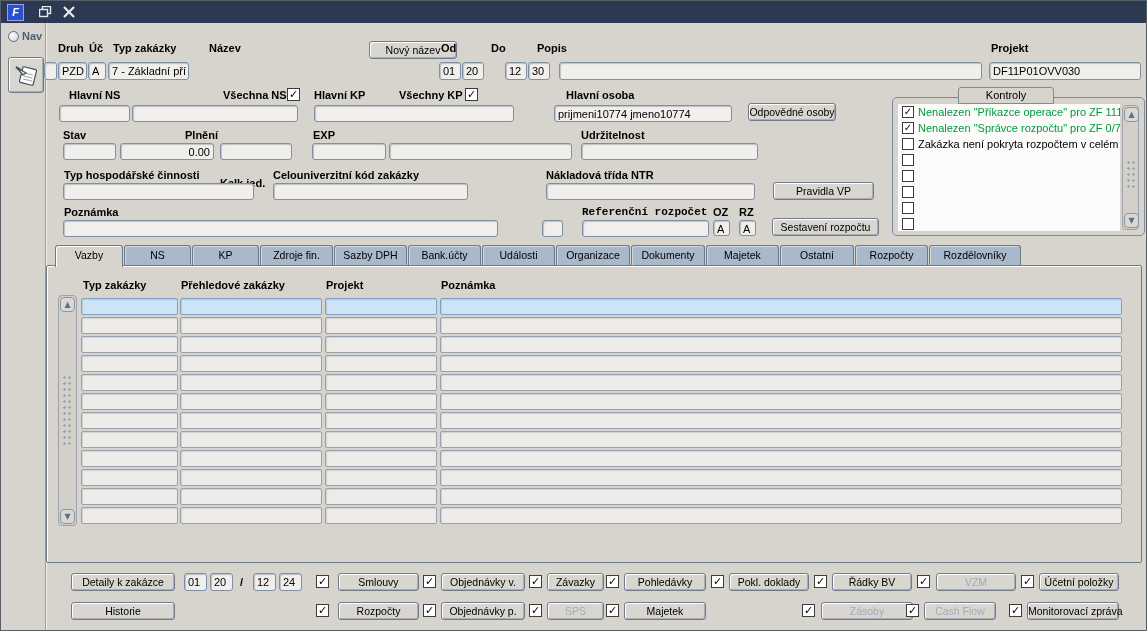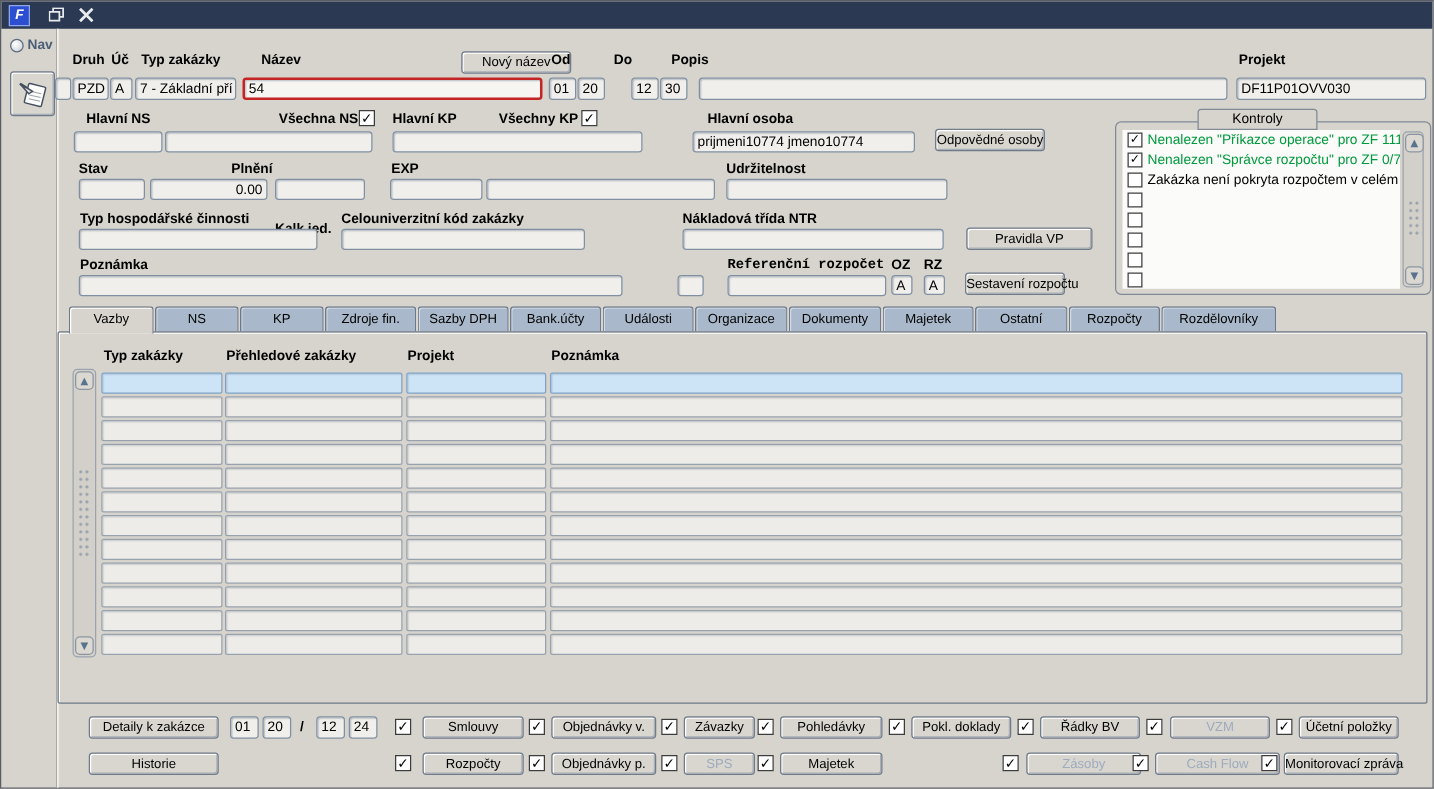--- a/index.html
+++ b/index.html
@@ -106,21 +106,20 @@
   <div class="btn" style="left:368px;top:40px;width:88px;">Nový název</div>
   <span class="lbl" style="left:440px;top:41px;">Od</span>
   <span class="lbl" style="left:490px;top:41px;">Do</span>
   <span class="lbl" style="left:536px;top:41px;">Popis</span>
   <span class="lbl" style="left:990px;top:41px;">Projekt</span>
 
   <div class="fld" style="left:43px;top:61px;width:13px;"></div>
   <div class="fld" style="left:57px;top:61px;width:29px;">PZD</div>
   <div class="fld" style="left:87px;top:61px;width:18px;">A</div>
   <div class="fld" style="left:107px;top:61px;width:81px;">7 - Základní pří</div>
-  <div class="fld err" style="left:193px;top:61px;width:240px;">54</div>
   <div class="fld" style="left:438px;top:61px;width:22px;">01</div>
   <div class="fld" style="left:461px;top:61px;width:22px;">20</div>
   <div class="fld" style="left:504px;top:61px;width:22px;">12</div>
   <div class="fld" style="left:527px;top:61px;width:22px;">30</div>
   <div class="fld" style="left:558px;top:61px;width:423px;"></div>
   <div class="fld" style="left:988px;top:61px;width:152px;">DF11P01OVV030</div>
 
   <span class="lbl" style="left:68px;top:88px;">Hlavní NS</span>
   <span class="lbl" style="left:222px;top:88px;">Všechna NS</span>
   <div class="cb" style="left:286px;top:87px;">✓</div>
@@ -186,21 +185,21 @@
   <span class="lbl" style="left:63px;top:205px;">Poznámka</span>
   <span class="lbl" style="left:581px;top:205px;font-family:Liberation Mono, monospace;">Referenční rozpočet</span>
   <span class="lbl" style="left:712px;top:205px;">OZ</span>
   <span class="lbl" style="left:738px;top:205px;">RZ</span>
 
   <div class="fld h17" style="left:62px;top:219px;width:435px;"></div>
   <div class="fld h17" style="left:541px;top:219px;width:21px;"></div>
   <div class="fld h17" style="left:581px;top:219px;width:127px;"></div>
   <div class="fld" style="left:712px;top:219px;width:17px;height:16px;">A</div>
   <div class="fld" style="left:738px;top:219px;width:17px;height:16px;">A</div>
-  <div class="btn" style="left:771px;top:217px;width:80px;">Sestavení rozpočtu</div>
+  <div class="btn" style="left:771px;top:217px;width:107px;">Sestavení rozpočtu</div>
 
   <div class="tab-bar">
       <div class="tab active" style="width: 68px;">Vazby</div>
       <div class="tab" style="width: 67px;">NS</div>
       <div class="tab" style="width: 67px;">KP</div>
       <div class="tab" style="width: 73px;">Zdroje fin.</div>
       <div class="tab" style="width: 73px;">Sazby DPH</div>
       <div class="tab" style="width: 73px;">Bank.účty</div>
       <div class="tab" style="width: 73px;">Události</div>
       <div class="tab" style="width: 74px;">Organizace</div>
@@ -306,18 +305,18 @@
       <div class="btn" style="left: 337px; top: 601px; width: 81px;">Rozpočty</div>
       <div class="cb" style="left: 422px; top: 603px;">✓</div>
       <div class="btn" style="left: 440px; top: 601px; width: 84px;">Objednávky p.</div>
       <div class="cb" style="left: 528px; top: 603px;">✓</div>
       <div class="btn disabled" style="left: 546px; top: 601px; width: 57px;">SPS</div>
       <div class="cb" style="left: 605px; top: 603px;">✓</div>
       <div class="btn" style="left: 623px; top: 601px; width: 82px;">Majetek</div>
       <div class="cb" style="left: 801px; top: 603px;">✓</div>
       <div class="btn disabled" style="left: 820px; top: 601px; width: 92px;">Zásoby</div>
       <div class="cb" style="left: 905px; top: 603px;">✓</div>
-      <div class="btn disabled" style="left: 923px; top: 601px; width: 100px;">Cash Flow</div>
+      <div class="btn disabled" style="left: 923px; top: 601px; width: 72px;">Cash Flow</div>
       <div class="cb" style="left: 1008px; top: 603px;">✓</div>
       <div class="btn" style="left: 1026px; top: 601px; width: 92px;">Monitorovací zpráva</div>
     </div>
 
 </div>
 
 </body></html>

